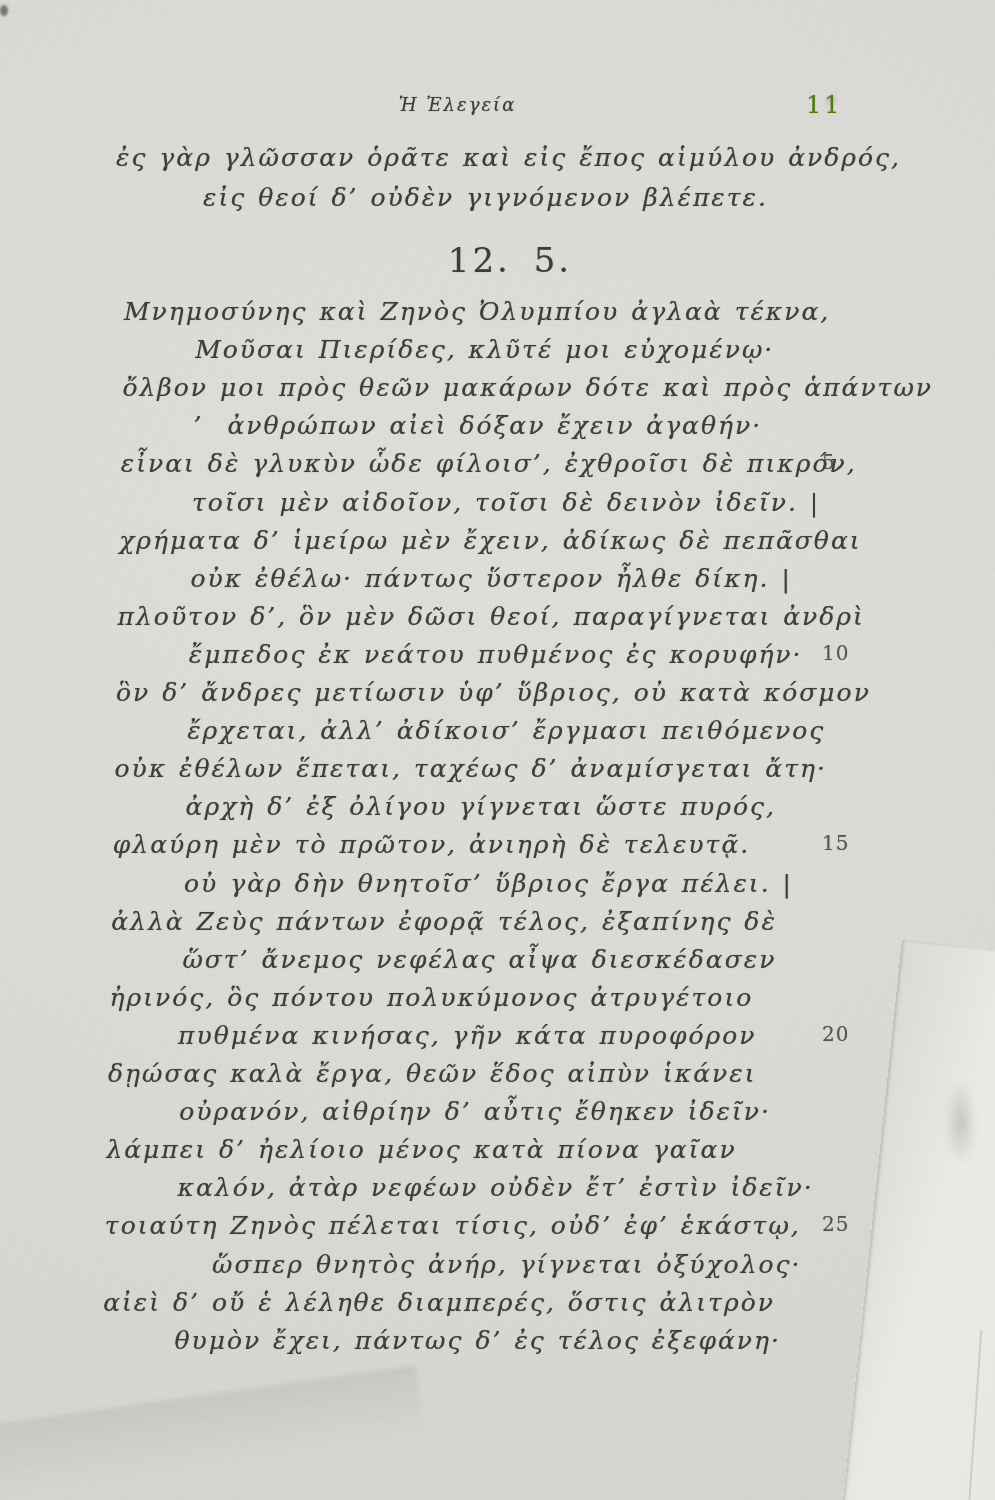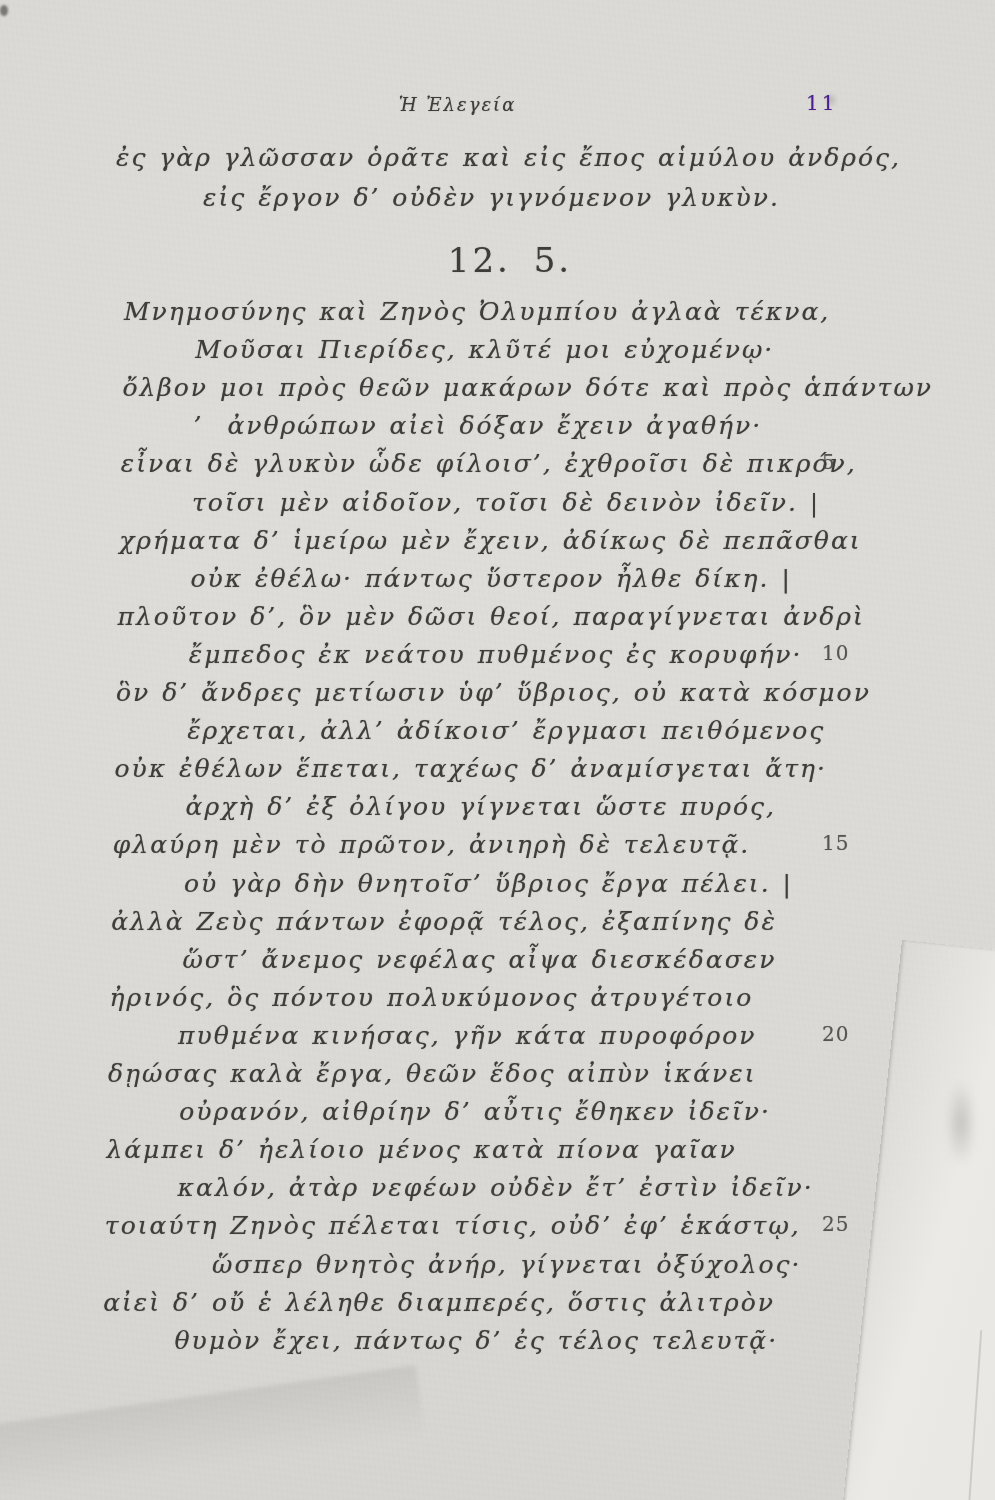--- a/index.html
+++ b/index.html
@@ -27,21 +27,21 @@
   .corner-speck{position:absolute;left:0px;top:5px;width:8px;height:11px;border-radius:50%;
     background:rgba(90,88,82,.75);filter:blur(1px);}
   .pn-smudge{position:absolute;left:824px;top:92px;width:14px;height:16px;border-radius:50%;
     background:radial-gradient(ellipse, rgba(110,108,102,.28), rgba(110,108,102,0) 70%);filter:blur(1px);}
 
   .greek{font-family:"DejaVu Serif", serif;font-style:italic;color:#3f3d38;
          text-shadow:0 0 1px rgba(63,61,56,.55);}
   .running-title{position:absolute;top:88px;left:0;width:915px;text-align:center;
     font-size:18px;letter-spacing:2px;line-height:34px;}
   .page-number{position:absolute;top:91px;left:806px;font-style:normal;
-    font-size:20px;letter-spacing:3px;color:#4c1d95;text-shadow:0 0 1px rgba(86,84,79,.5);}
+    font-size:24px;letter-spacing:3px;color:#4d7c0f;text-shadow:0 0 1px rgba(86,84,79,.5);}
   .section-heading{position:absolute;top:240px;left:40px;width:940px;text-align:center;
     font-style:normal;font-size:34px;letter-spacing:3px;word-spacing:9px;color:#3f3d38;
     text-shadow:0 0 1px rgba(63,61,56,.5);}
   .vline{position:absolute;font-size:25px;line-height:34px;letter-spacing:2px;
          word-spacing:2px;white-space:pre;}
   .marginal{position:absolute;left:822px;font-family:"DejaVu Serif", serif;font-style:normal;
     font-size:20px;letter-spacing:1px;color:#4c4a45;opacity:.92;
     text-shadow:0 0 1px rgba(76,74,69,.45);}
 </style>
 </head>
@@ -55,21 +55,21 @@
 <div class="bottom-crease"></div>
 <div class="corner-speck"></div>
 <div class="pn-smudge"></div>
 
 <div class="running-title greek">Ἡ Ἐλεγεία</div>
 <div class="page-number">11</div>
 <div class="section-heading">12. 5.</div>
 
 <div id="intro">
     <div class="vline greek" style="top: 141px; left: 116px;">ἐς γὰρ γλῶσσαν ὁρᾶτε καὶ εἰς ἔπος αἱμύλου ἀνδρός,</div>
-    <div class="vline greek" style="top: 181px; left: 203px;">εἰς ἔργον δ’ οὐδὲν γιγνόμενον γλυκὺν.</div>
+    <div class="vline greek" style="top: 181px; left: 203px;">εἰς θεοί δ’ οὐδὲν γιγνόμενον βλέπετε.</div>
   </div>
 <div id="poem">
     <div class="vline greek" style="top: 295px; left: 124px;">Μνημοσύνης καὶ Ζηνὸς Ὀλυμπίου ἀγλαὰ τέκνα,</div>
     <div class="vline greek" style="top: 333.1px; left: 195.2px;">Μοῦσαι Πιερίδες, κλῦτέ μοι εὐχομένῳ·</div>
     <div class="vline greek" style="top: 371.2px; left: 122.4px;">ὄλβον μοι πρὸς θεῶν μακάρων δότε καὶ πρὸς ἁπάντων</div>
     <div class="vline greek" style="top: 409.3px; left: 193.6px;">’  ἀνθρώπων αἰεὶ δόξαν ἔχειν ἀγαθήν·</div>
     <div class="vline greek" style="top: 447.4px; left: 120.8px;">εἶναι δὲ γλυκὺν ὧδε φίλοισ’, ἐχθροῖσι δὲ πικρόν,</div>
     <div class="marginal" style="top: 450.4px;">5.</div>
     <div class="vline greek" style="top: 485.5px; left: 192px;">τοῖσι μὲν αἰδοῖον, τοῖσι δὲ δεινὸν ἰδεῖν. |</div>
     <div class="vline greek" style="top: 523.6px; left: 119.2px;">χρήματα δ’ ἱμείρω μὲν ἔχειν, ἀδίκως δὲ πεπᾶσθαι</div>
@@ -90,14 +90,14 @@
     <div class="vline greek" style="top: 1018.9px; left: 178px;">πυθμένα κινήσας, γῆν κάτα πυροφόρον</div>
     <div class="marginal" style="top: 1021.9px;">20</div>
     <div class="vline greek" style="top: 1057px; left: 108px;">δῃώσας καλὰ ἔργα, θεῶν ἕδος αἰπὺν ἱκάνει</div>
     <div class="vline greek" style="top: 1095.1px; left: 179.2px;">οὐρανόν, αἰθρίην δ’ αὖτις ἔθηκεν ἰδεῖν·</div>
     <div class="vline greek" style="top: 1133.2px; left: 106.4px;">λάμπει δ’ ἠελίοιο μένος κατὰ πίονα γαῖαν</div>
     <div class="vline greek" style="top: 1171.3px; left: 177.6px; text-align: center;">καλόν, ἀτὰρ νεφέων οὐδὲν ἔτ’ ἐστὶν ἰδεῖν·</div>
     <div class="vline greek" style="top: 1209.4px; left: 104.8px;">τοιαύτη Ζηνὸς πέλεται τίσις, οὐδ’ ἐφ’ ἑκάστῳ,</div>
     <div class="marginal" style="top: 1212.4px;">25</div>
     <div class="vline greek" style="top: 1247.5px; left: 176px; margin-left: 36px;">ὥσπερ θνητὸς ἀνήρ, γίγνεται ὀξύχολος·</div>
     <div class="vline greek" style="top: 1285.6px; left: 103.2px;">αἰεὶ δ’ οὔ ἑ λέληθε διαμπερές, ὅστις ἀλιτρὸν</div>
-    <div class="vline greek" style="top: 1323.7px; left: 174.4px;">θυμὸν ἔχει, πάντως δ’ ἐς τέλος τελευτᾷ·</div>
+    <div class="vline greek" style="top: 1323.7px; left: 174.4px;">θυμὸν ἔχει, πάντως δ’ ἐς τέλος ἐξεφάνη·</div>
   </div>
 
 </body></html>

